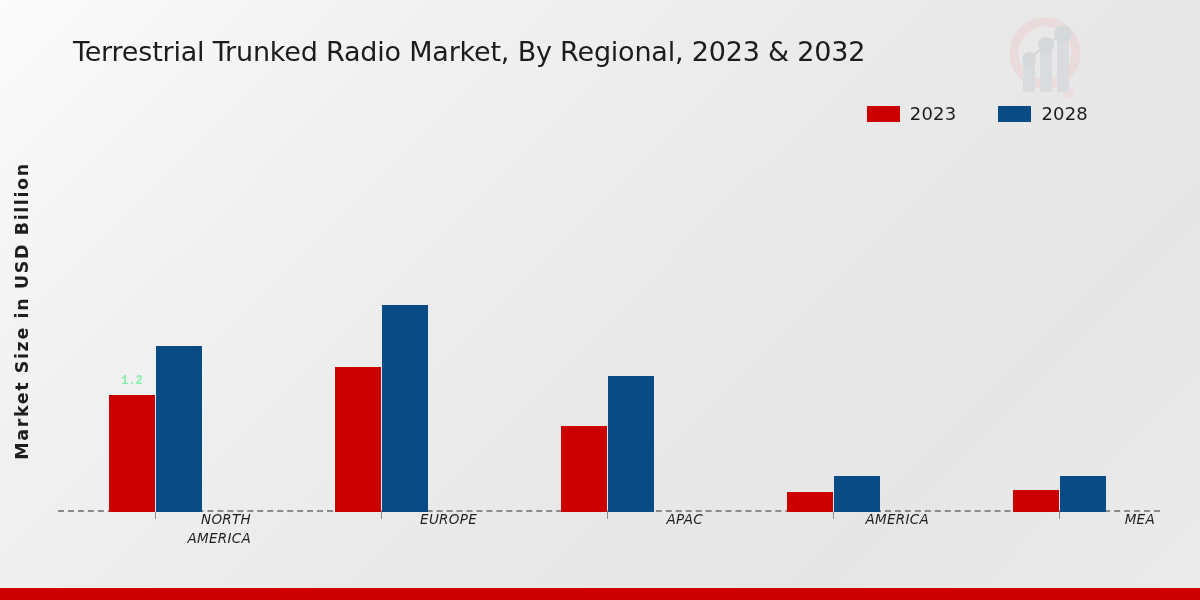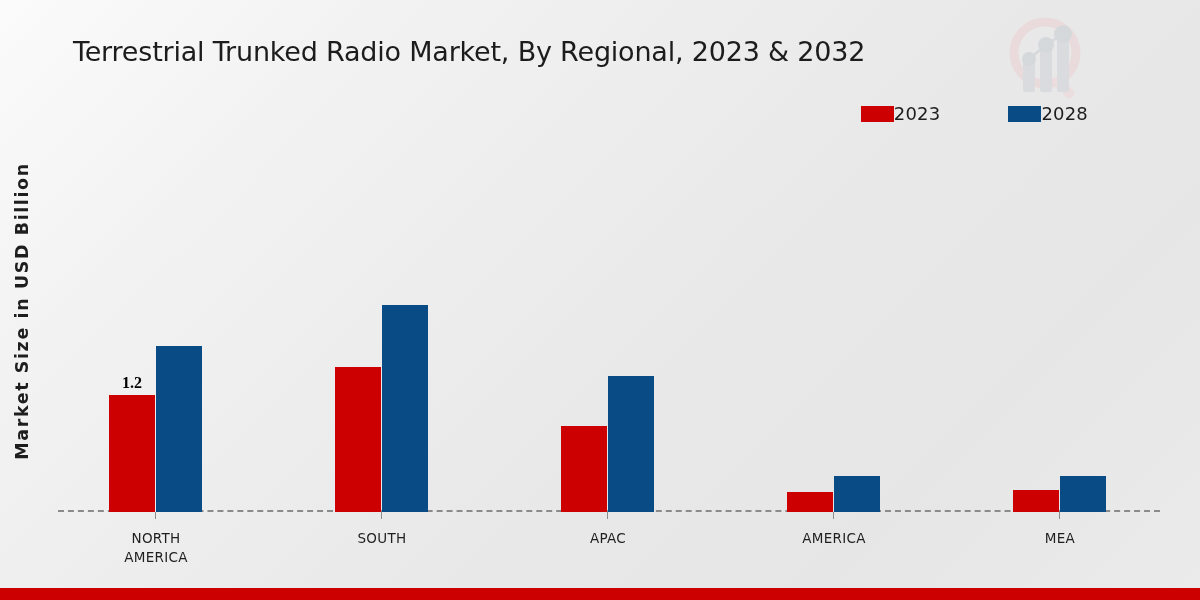--- a/index.html
+++ b/index.html
@@ -53,21 +53,21 @@
     position: absolute;
     right: 112px;
     top: 103px;
     display: flex;
     align-items: center;
     gap: 42px;
   }
   .legend-item {
     display: flex;
     align-items: center;
-    margin-left: 26px;
+    gap: 10px;
   }
   .legend-swatch {
     width: 33px;
     height: 16px;
     display: block;
   }
   .legend-label {
     font-size: 18px;
     color: #1d1d1d;
     font-family: "DejaVu Sans", sans-serif;
@@ -132,45 +132,46 @@
     position: relative;
   }
   .bar.series-2023 { background: #cc0000; }
   .bar.series-2032 { background: #084b85; }
 
   .bar-value {
     position: absolute;
     left: 50%;
     transform: translateX(-50%);
     top: -21px;
-    font-size: 16px;
+    font-size: 12px;
     font-weight: 700;
-    color: #000000;
+    color: #86efac;
     white-space: nowrap;
-    font-family: Liberation Serif, serif;
+    font-family: Liberation Mono, monospace;
   }
 
   .tick-mark {
     position: absolute;
     bottom: -7px;
     width: 1px;
     height: 7px;
     background: #8b8b8b;
   }
 
   .category-label {
     position: absolute;
-    top: 389px;
+    top: 370px;
     width: 190px;
-    text-align: center;
+    text-align: right;
     font-size: 13.5px;
     color: #1f1f1f;
     line-height: 19px;
     font-family: "DejaVu Sans", sans-serif;
     letter-spacing: 0.3px;
+    font-style: italic;
   }
 
   
   #bottom-strip {
     position: absolute;
     left: 0;
     bottom: 0;
     width: 1200px;
     height: 12px;
     background: #cc0000;
@@ -230,21 +231,21 @@
       </div>
     </div>
 
     <div class="bar-group" style="left:277px;">
       <div class="bars-wrap">
         <div class="bar series-2023" style="height:145px;"></div>
         <div class="bar series-2032" style="height:207px;"></div>
       </div>
       <div class="tick-mark" style="left:46px;"></div>
       <div class="category-label" style="left:-48px;">
-        <div>SOUTH</div>
+        <div>EUROPE</div>
         <div></div>
       </div>
     </div>
 
     <div class="bar-group" style="left:503px;">
       <div class="bars-wrap">
         <div class="bar series-2023" style="height:86px;"></div>
         <div class="bar series-2032" style="height:136px;"></div>
       </div>
       <div class="tick-mark" style="left:46px;"></div>

